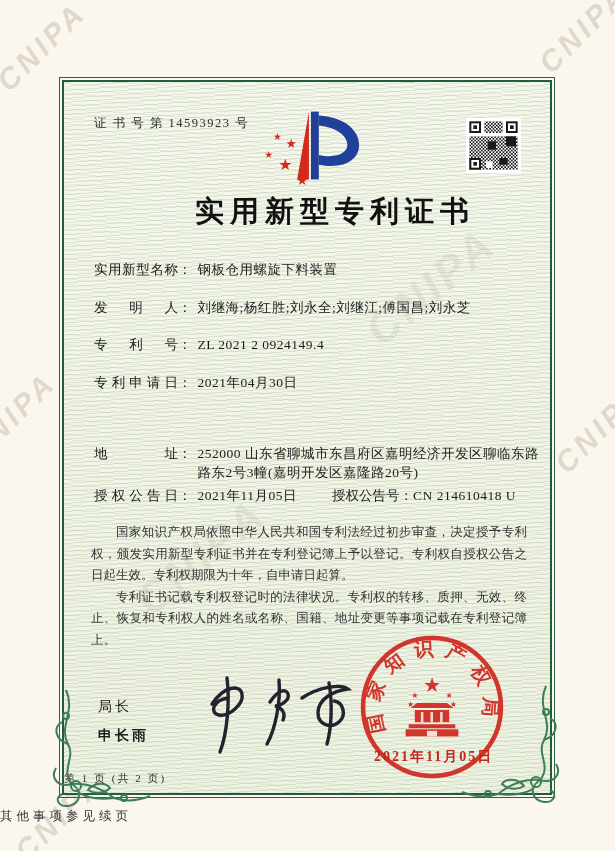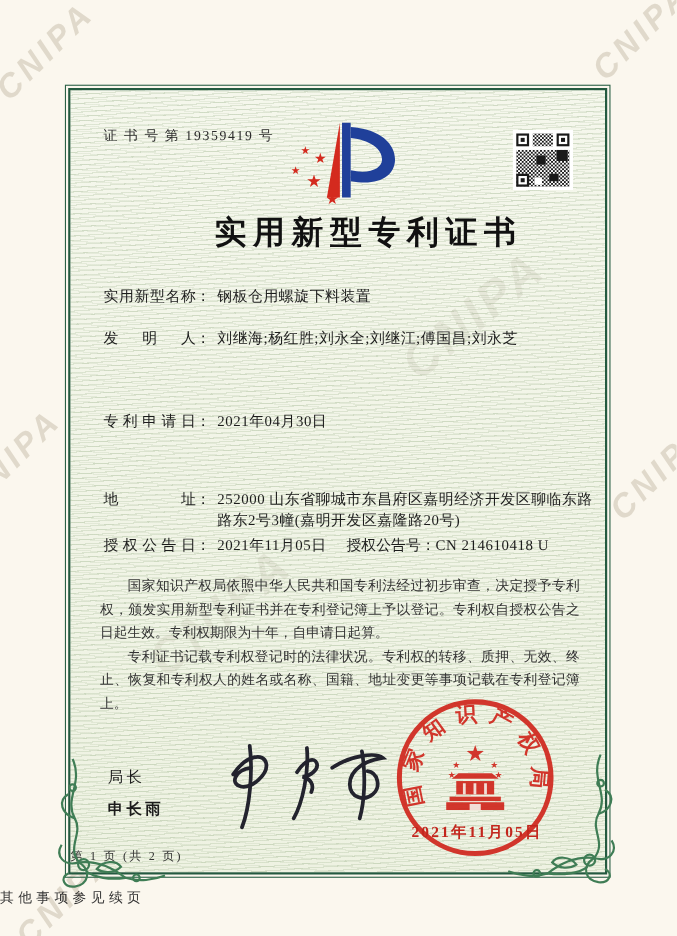--- a/index.html
+++ b/index.html
@@ -49,21 +49,21 @@
   .frow{position:absolute;left:30px;font-size:13.5px;line-height:19px;white-space:nowrap;}
   .flabel{
     display:inline-block;width:84px;vertical-align:top;
     text-align:justify;text-align-last:justify;
   }
   .fcolon{display:inline-block;vertical-align:top;margin-right:6px;}
   .fvalue{display:inline-block;vertical-align:top;letter-spacing:0.5px;}
   .fvalue-wrap{white-space:normal;width:348px;}
   .r0{top:178px}.r1{top:216px}.r2{top:253px}.r3{top:291px}.r4{top:328px}
   .r5{top:362px}.r6{top:404px}
-  .grant2{position:absolute;left:221px;top:0;white-space:nowrap;text-align:right;}
+  .grant2{position:absolute;left:238px;top:0;white-space:nowrap;text-align:right;}
   
   .paras{
     position:absolute;left:27px;right:23px;top:428px;
     font-size:12.5px;line-height:21.5px;color:#333;
     text-align:justify;
     margin-top:12px;
   }
   .paras p{margin:0;text-indent:2em;}
   
   .sig-title{position:absolute;left:34px;top:616px;font-size:14px;letter-spacing:3px;}
@@ -95,21 +95,21 @@
 <span class="wm" style="left:528px;top:12px;">CNIPA</span>
 <span class="wm" style="left:-44px;top:400px;">CNIPA</span>
 <span class="wm" style="left:544px;top:412px;">CNIPA</span>
 <span class="wm" style="left:4px;top:800px;">CNIPA</span>
 
 <div class="frame">
 
   <span class="wm wm-inner" style="left:290px;top:180px;">CNIPA</span>
   <span class="wm wm-inner" style="left:60px;top:450px;">CNIPA</span>
 
-  <div class="cert-no">证 书 号 第 19359419 号</div>
+  <div class="cert-no">证 书 号 第 14593923 号</div>
 
   <svg class="qr" viewBox="0 0 33 33">
     <defs>
       <pattern id="qrm" width="2" height="2" patternUnits="userSpaceOnUse">
         <rect width="2" height="2" fill="#fff"></rect>
         <rect x="0" y="0" width="1" height="1" fill="#1a1a1a"></rect>
         <rect x="1" y="1" width="1" height="1" fill="#1a1a1a"></rect>
       </pattern>
     </defs>
     <rect x="0" y="0" width="33" height="33" fill="#fff"></rect>
@@ -141,20 +141,23 @@
     <text x="55" y="78" font-size="14" fill="#d42a1e" text-anchor="middle">★</text>
   </svg>
 
   <div class="title">实用新型专利证书</div>
 
   <div class="frow r1">
     <span class="flabel">发明人</span><span class="fcolon">：</span><span class="fvalue">刘继海;杨红胜;刘永全;刘继江;傅国昌;刘永芝</span>
   </div>
   <div class="frow r0">
     <span class="flabel">实用新型名称</span><span class="fcolon">：</span><span class="fvalue">钢板仓用螺旋下料装置</span>
+  </div>
+  <div class="frow r2">
+    <span class="flabel">专利号</span><span class="fcolon">：</span><span class="fvalue">ZL 2021 2 0924149.4</span>
   </div>
   <div class="frow r3">
     <span class="flabel">专利申请日</span><span class="fcolon">：</span><span class="fvalue">2021年04月30日</span>
   </div>
   <div class="frow r5">
     <span class="flabel">地址</span><span class="fcolon">：</span><span class="fvalue fvalue-wrap">252000 山东省聊城市东昌府区嘉明经济开发区聊临东路路东2号3幢(嘉明开发区嘉隆路20号)</span>
   </div>
   <div class="frow r6">
     <span class="flabel">授权公告日</span><span class="fcolon">：</span><span class="fvalue">2021年11月05日</span>
     <span class="grant2">

